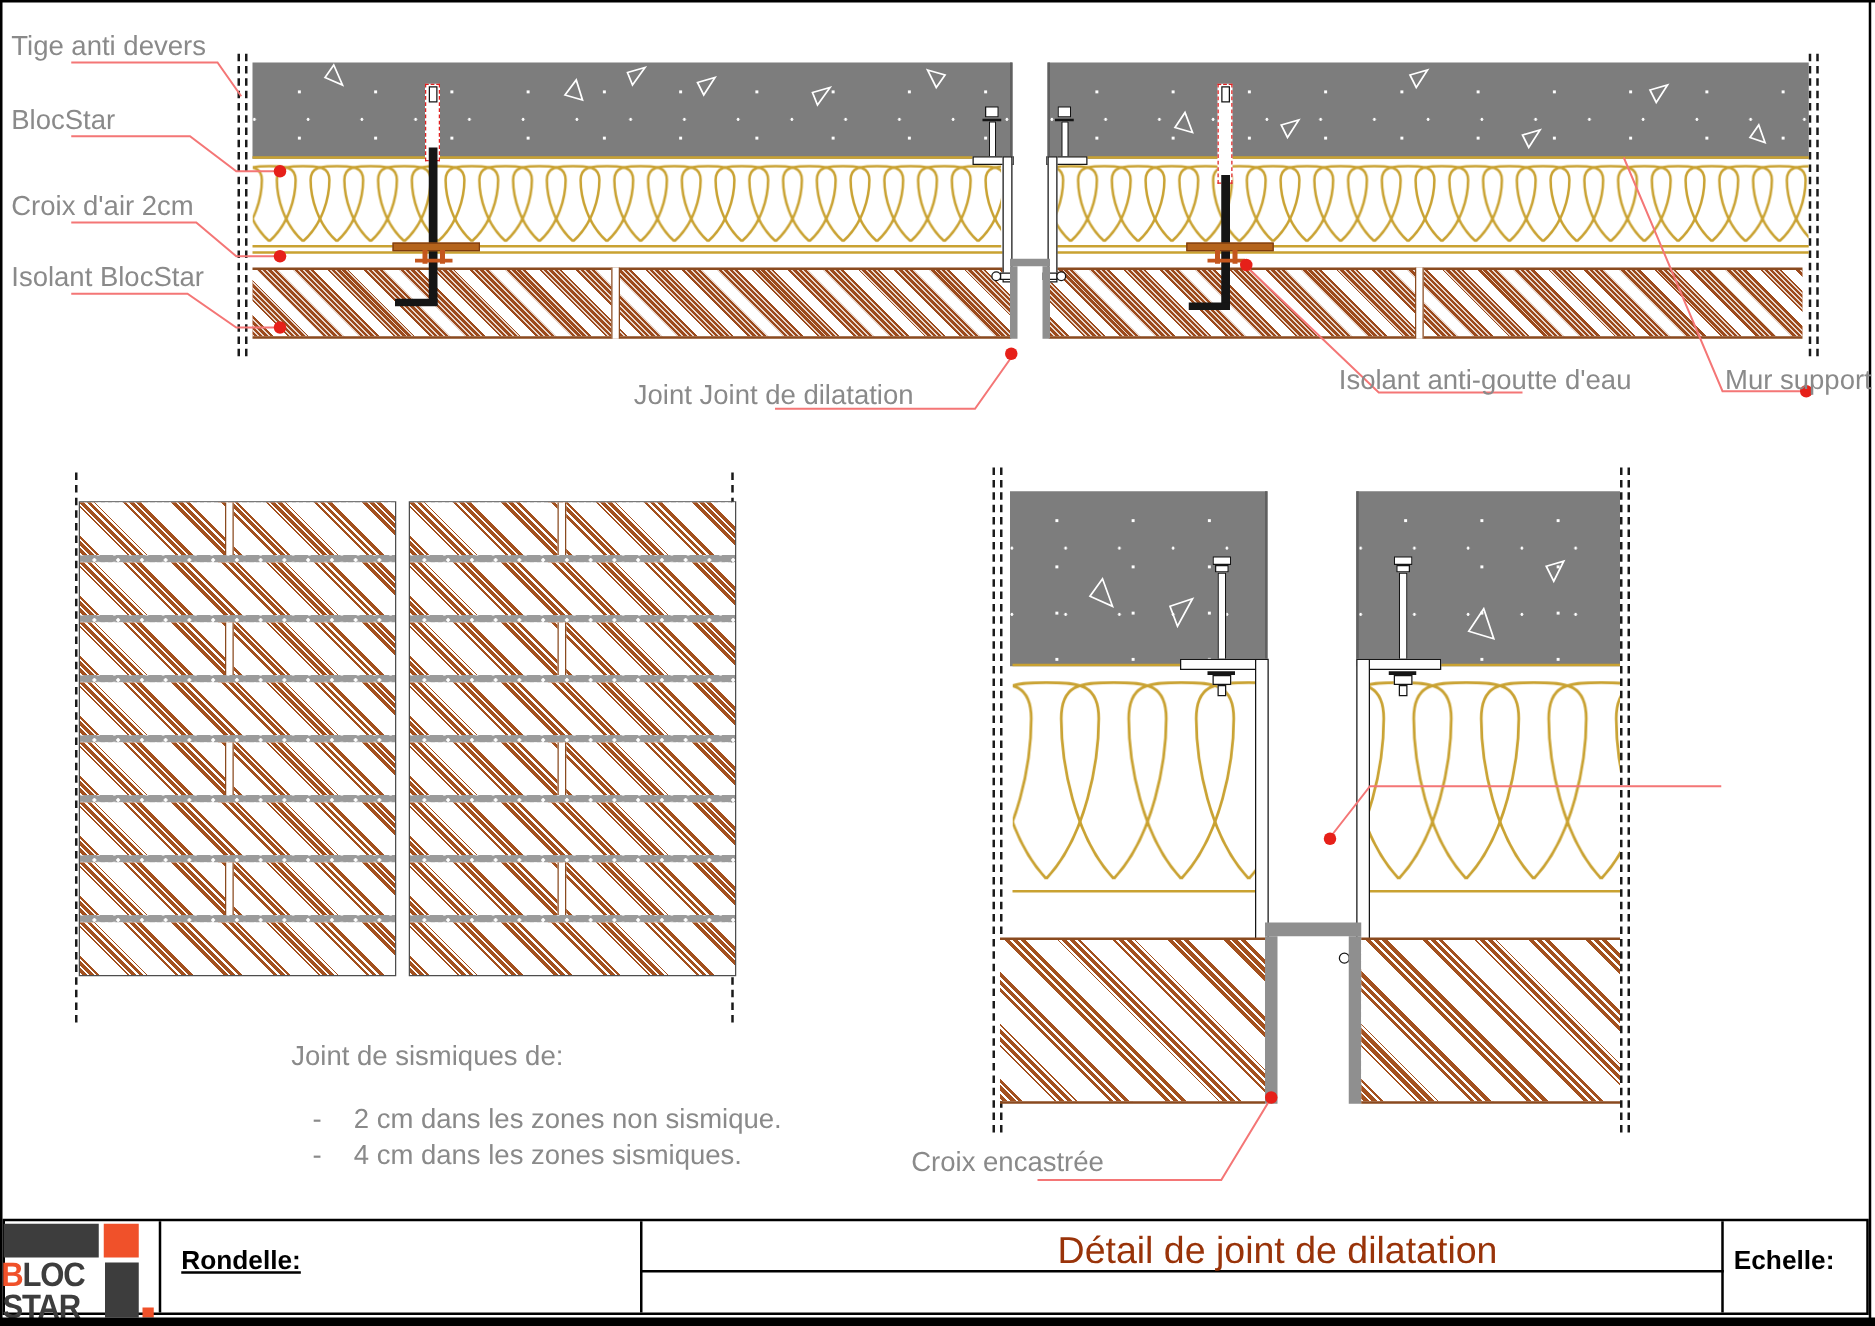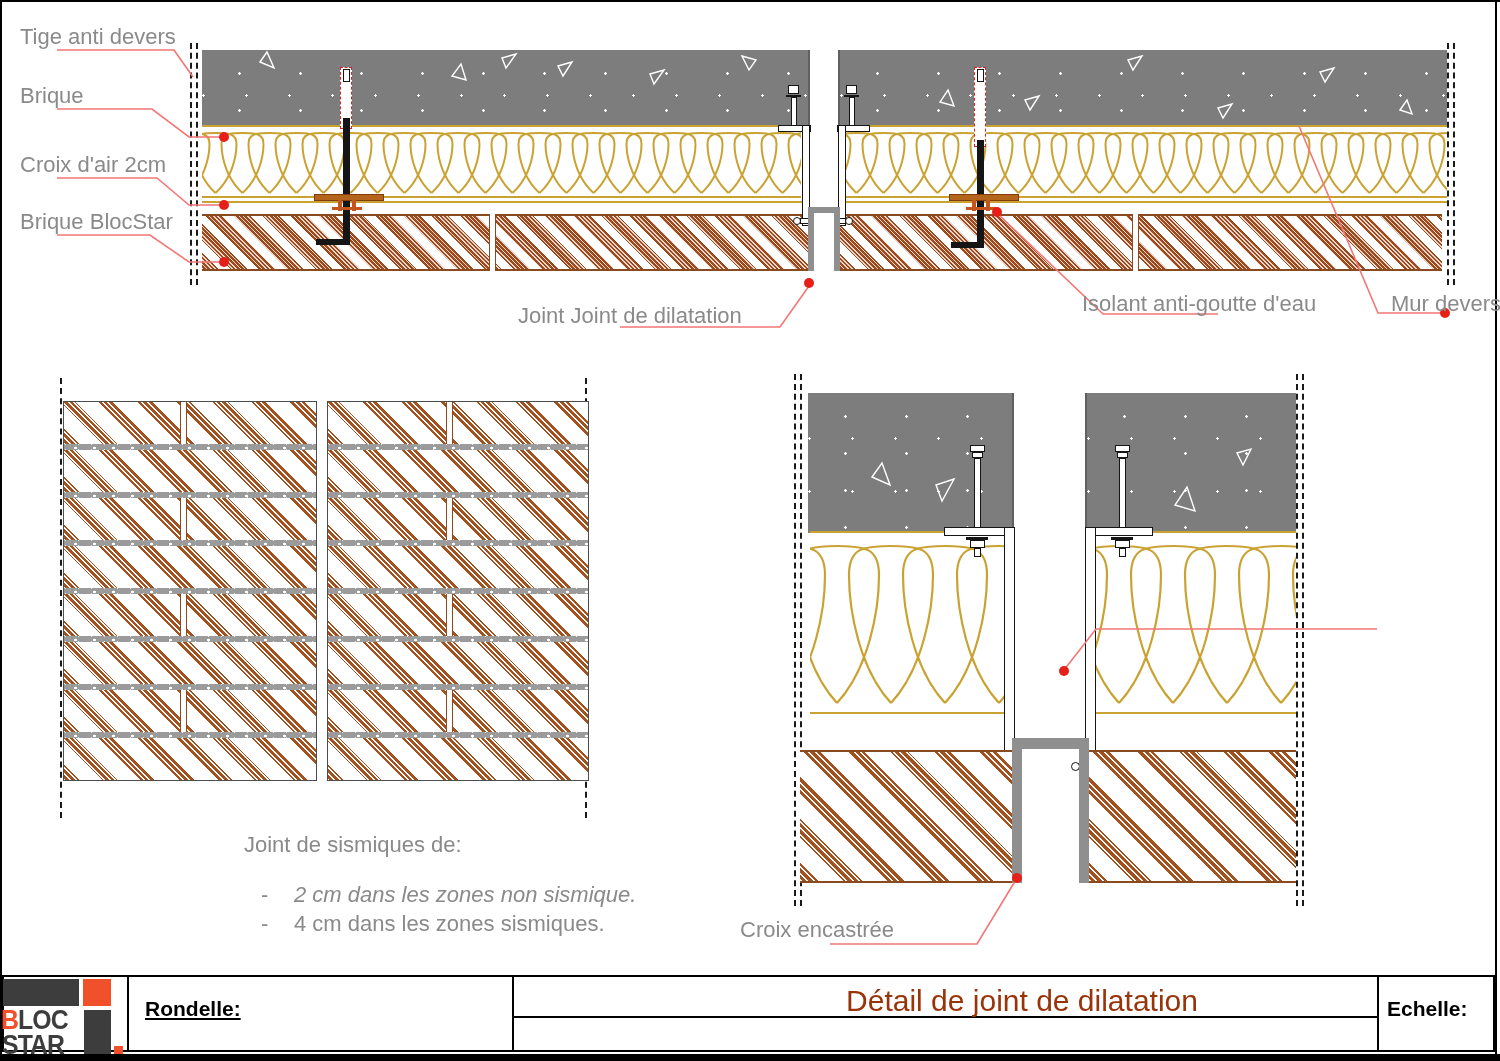--- a/index.html
+++ b/index.html
@@ -4,21 +4,21 @@
 <style>
   :root{
     --conc:#7d7d7d; --gold:#c9a232; --label:#8a8a8a; --leader:#f47676; --dot:#e62019;
     --title_brown:#993309; --logo_orange:#f0512a; --logo_dark:#3d3d3d; --channel:#8f8f8f;
     --plate:#b5641c; --clip:#c4561d; --brickline:#8a4a1f; --ink:#1a1a1a;
   }
   html,body{margin:0;padding:0;background:#e9e9e9;}
   #sheet{position:relative;width:1500px;height:1061px;background:#fff;overflow:hidden;
          font-family:"Liberation Sans",sans-serif;}
   .a{position:absolute;}
-  .lbl{position:absolute;color:var(--label);font-size:22px;line-height:25px;white-space:nowrap;margin-left:11px;}
+  .lbl{position:absolute;color:var(--label);font-size:22px;line-height:25px;white-space:nowrap;}
   
   .dd{position:absolute;width:4px;border-left:2px dashed var(--ink);border-right:2px dashed var(--ink);}
   .ds{position:absolute;width:0;border-left:2px dashed var(--ink);}
   
   .conc{position:absolute;background-color:var(--conc);
     background-image:radial-gradient(circle,#fff 1.1px,transparent 1.5px),
                      radial-gradient(circle,#fff 1px,transparent 1.4px);
     background-size:61px 37px,43px 53px;background-position:7px 5px,23px 19px;}
   .insul{position:absolute;border-top:2px solid var(--gold);border-bottom:2px solid var(--gold);}
   .goldline{position:absolute;height:2px;background:var(--gold);}
@@ -310,32 +310,32 @@
       <circle cx="224" cy="262" r="5"></circle>
       <circle cx="809" cy="283" r="5"></circle>
       <circle cx="997" cy="212" r="5"></circle>
       <circle cx="1445" cy="313" r="5"></circle>
       <circle cx="1064" cy="671" r="5"></circle>
       <circle cx="1017" cy="878" r="5"></circle>
     </g>
   </svg>
 
   <div class="lbl" style="left:9px;top:24px;">Tige anti devers</div>
-  <div class="lbl" style="left:9px;top:83px;">Brique</div>
+  <div class="lbl" style="left:9px;top:83px;">BlocStar</div>
   <div class="lbl" style="left:9px;top:152px;">Croix d'air 2cm</div>
-  <div class="lbl" style="left:9px;top:209px;">Brique BlocStar</div>
+  <div class="lbl" style="left:9px;top:209px;">Isolant BlocStar</div>
   <div class="lbl" style="left:507px;top:303px;">Joint Joint de dilatation</div>
   <div class="lbl" style="left:1071px;top:291px;">Isolant anti-goutte d'eau</div>
-  <div class="lbl" style="left:1380px;top:291px;">Mur devers</div>
+  <div class="lbl" style="left:1380px;top:291px;">Mur support</div>
   <div class="lbl" style="left:729px;top:917px;">Croix encastrée</div>
 
   <div>
     <div class="lbl" style="left:233px;top:832px;">Joint de sismiques de:</div>
     <div class="lbl" style="left:250px;top:882px;">-</div>
-    <div class="lbl" style="left:283px;top:882px;font-style:italic;">2 cm dans les zones non sismique.</div>
+    <div class="lbl" style="left:283px;top:882px;">2 cm dans les zones non sismique.</div>
     <div class="lbl" style="left:250px;top:911px;">-</div>
     <div class="lbl" style="left:283px;top:911px;">4 cm dans  les  zones  sismiques.</div>
   </div>
 
   <div id="tblock">
     <div class="tbv" style="left:123px;"></div>
     <div class="tbv" style="left:508px;"></div>
     <div class="tbv" style="left:1373px;"></div>
     <div class="a" style="left:508px;top:39px;width:867px;height:2px;background:#000;"></div>
     <div class="tbtext" style="left:141px;top:20px;text-decoration:underline;">Rondelle:</div>

